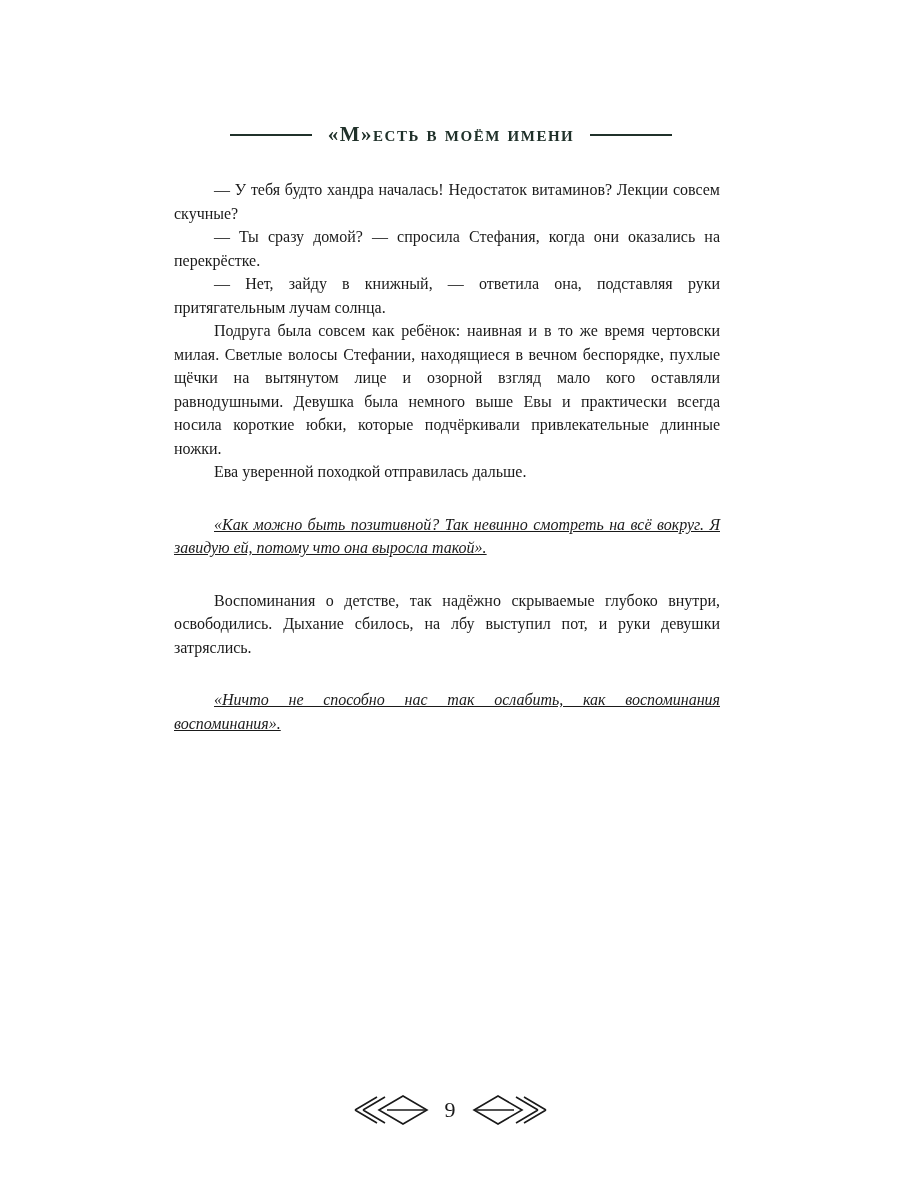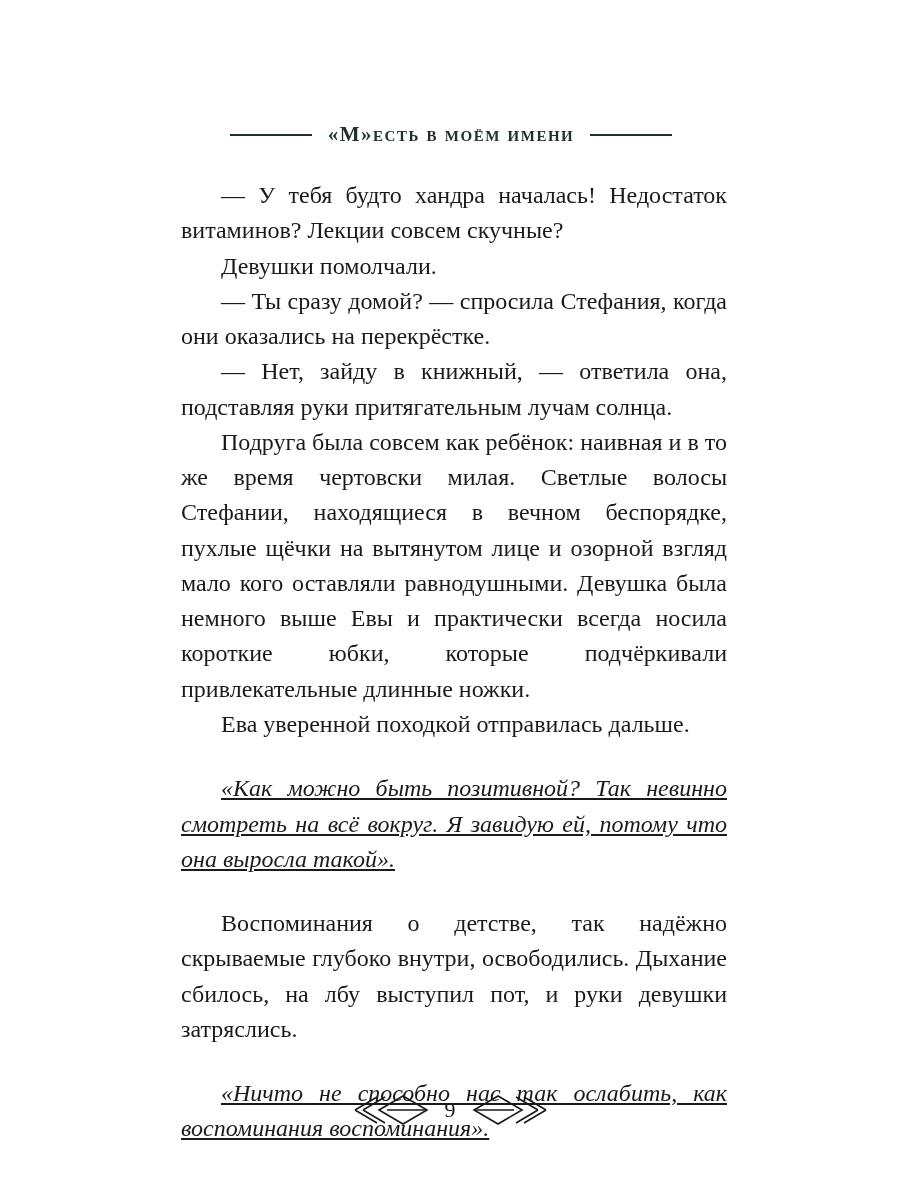--- a/index.html
+++ b/index.html
@@ -36,23 +36,23 @@
     font-size: 21px;
     font-weight: bold;
     letter-spacing: 1.5px;
     font-variant: small-caps;
     color: #20312a;
     white-space: nowrap;
   }
   .body-text {
     position: absolute;
     top: 146px;
-    left: 181px;
+    left: 174px;
     width: 546px;
-    font-size: 24px;
+    font-size: 16px;
     line-height: 1.47;
     text-align: justify;
   }
   .body-text p {
     margin: 0;
     text-indent: 40px;
   }
   .body-text p.quote {
     font-style: italic;
     margin: 29px 0;
@@ -85,21 +85,20 @@
 <div class="page">
 
   <div class="running-head">
     <span class="rule"></span>
     <span class="head-title">«М»есть в моём имени</span>
     <span class="rule"></span>
   </div>
 
   <div class="body-text">
     <p>— У тебя будто хандра началась! Недостаток витаминов? Лекции совсем скучные?</p>
-    <p>Девушки помолчали.</p>
     <p>— Ты сразу домой? — спросила Стефания, когда они оказались на перекрёстке.</p>
     <p>— Нет, зайду в книжный, — ответила она, подставляя руки притягательным лучам солнца.</p>
     <p>Подруга была совсем как ребёнок: наивная и в то же время чертовски милая. Светлые волосы Стефании, находящиеся в вечном беспорядке, пухлые щёчки на вытянутом лице и озорной взгляд мало кого оставляли равнодушными. Девушка была немного выше Евы и практически всегда носила короткие юбки, которые подчёркивали привлекательные длинные ножки.</p>
     <p>Ева уверенной походкой отправилась дальше.</p>
     <p class="quote">«Как можно быть позитивной? Так невинно смотреть на всё вокруг. Я завидую ей, потому что она выросла такой».</p>
     <p>Воспоминания о детстве, так надёжно скрываемые глубоко внутри, освободились. Дыхание сбилось, на лбу выступил пот, и руки девушки затряслись.</p>
     <p class="quote">«Ничто не способно нас так ослабить, как воспоминания воспоминания».</p>
   </div>
 
   <div class="footer">

